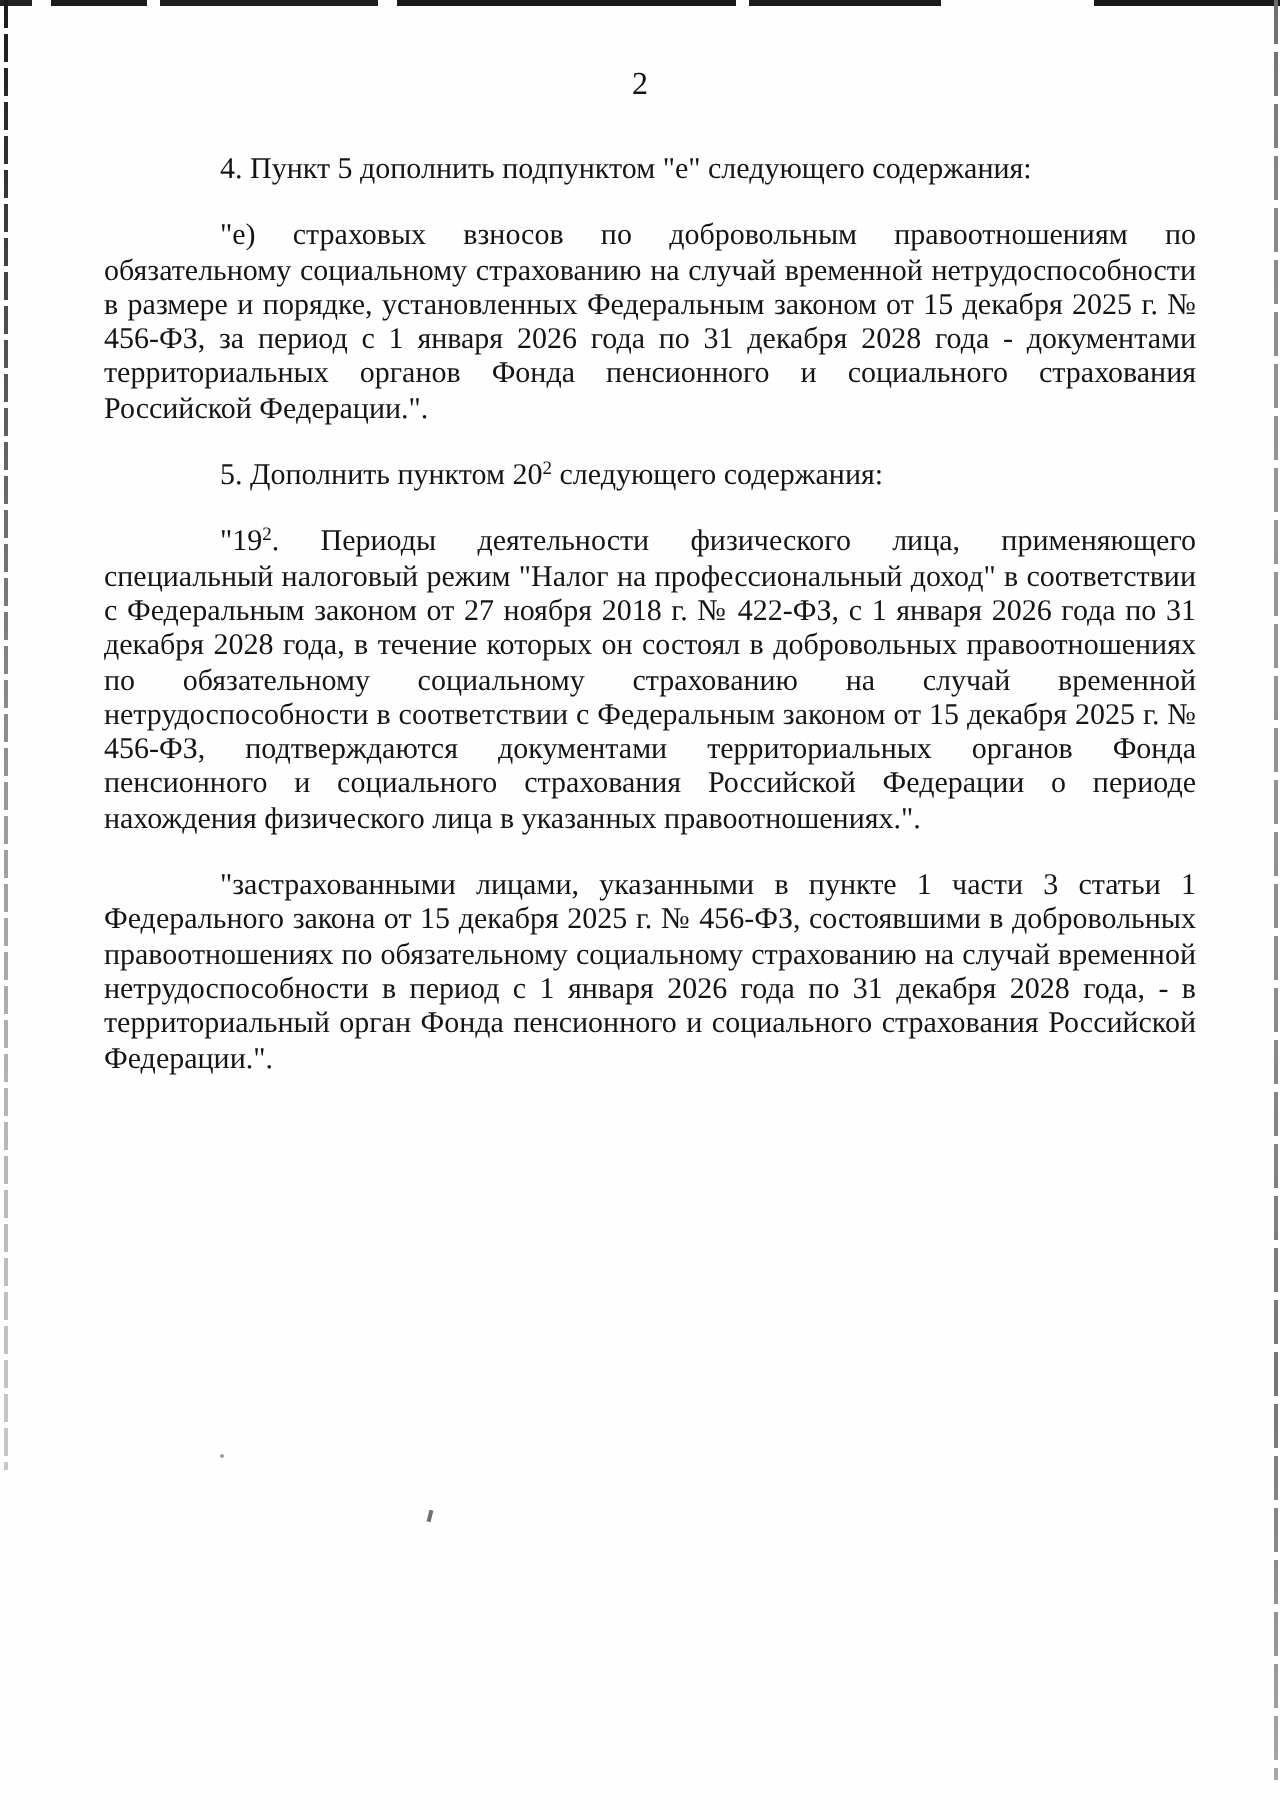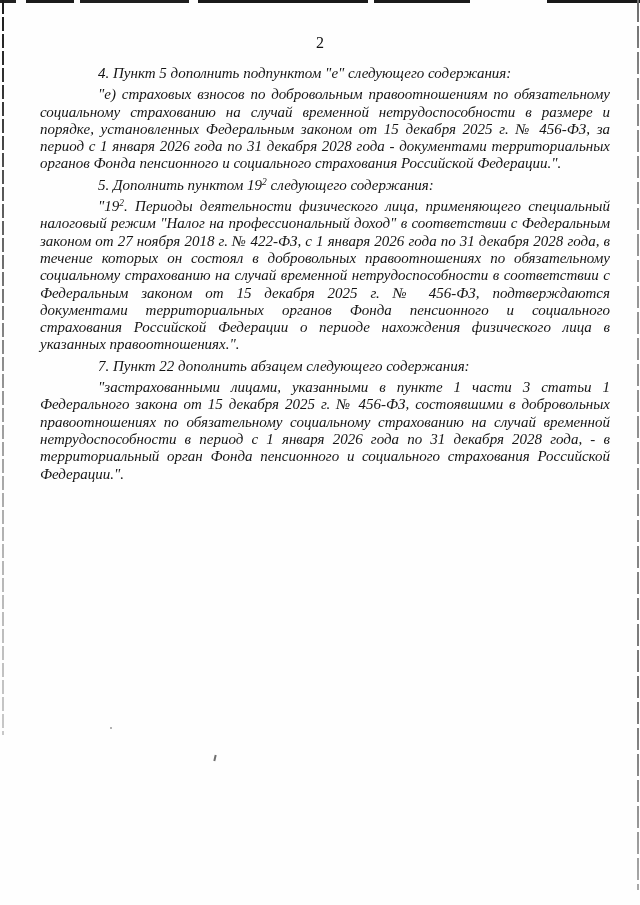--- a/index.html
+++ b/index.html
@@ -53,23 +53,22 @@
   }
   .doc-body {
     position: absolute; top: 61px; left: 36px;
     width: 578px;
     font-size: 15px;
     line-height: 17.3px;
     text-align: justify;
     color: #141414;
   }
   .doc-body p {
-    margin: 4px;
+    margin: 16px;
     text-indent: 58px;
-    font-style: italic;
   }
   .doc-body sup {
     font-size: 9.5px;
     line-height: 0;
     vertical-align: baseline;
     position: relative;
     top: -5px;
   }
   .speck-1 {
     position: absolute; left: 110px; top: 727px;
@@ -87,21 +86,20 @@
 <div class="page">
   <div class="border-top"></div>
   <div class="border-left"></div>
   <div class="border-right"></div>
 
   <div class="page-number">2</div>
 
   <div class="doc-body">
       <p><span>4. Пункт 5 дополнить подпунктом "е" следующего содержания:</span></p>
       <p><span>"е) страховых взносов по добровольным правоотношениям по обязательному социальному страхованию на случай временной нетрудоспособности в размере и порядке, установленных Федеральным законом от 15 декабря 2025 г. № 456-ФЗ, за период с 1 января 2026 года по 31 декабря 2028 года - документами территориальных органов Фонда пенсионного и социального страхования Российской Федерации.".</span></p>
-      <p><span>5. Дополнить пунктом 19</span><sup>2</sup><span> следующего содержания:</span></p>
+      <p><span>5. Дополнить пунктом 20</span><sup>2</sup><span> следующего содержания:</span></p>
       <p><span>"19</span><sup>2</sup><span>. Периоды деятельности физического лица, применяющего специальный налоговый режим "Налог на профессиональный доход" в соответствии с Федеральным законом от 27 ноября 2018 г. № 422-ФЗ, с 1 января 2026 года по 31 декабря 2028 года, в течение которых он состоял в добровольных правоотношениях по обязательному социальному страхованию на случай временной нетрудоспособности в соответствии с Федеральным законом от 15 декабря 2025 г. № 456-ФЗ, подтверждаются документами территориальных органов Фонда пенсионного и социального страхования Российской Федерации о периоде нахождения физического лица в указанных правоотношениях.".</span></p>
-      <p><span>7. Пункт 22 дополнить абзацем следующего содержания:</span></p>
       <p><span>"застрахованными лицами, указанными в пункте 1 части 3 статьи 1 Федерального закона от 15 декабря 2025 г. № 456-ФЗ, состоявшими в добровольных правоотношениях по обязательному социальному страхованию на случай временной нетрудоспособности в период с 1 января 2026 года по 31 декабря 2028 года, - в территориальный орган Фонда пенсионного и социального страхования Российской Федерации.".</span></p>
     </div>
 
   <div class="speck-1"></div>
   <div class="speck-2"></div>
 </div>
 
 </body></html>

